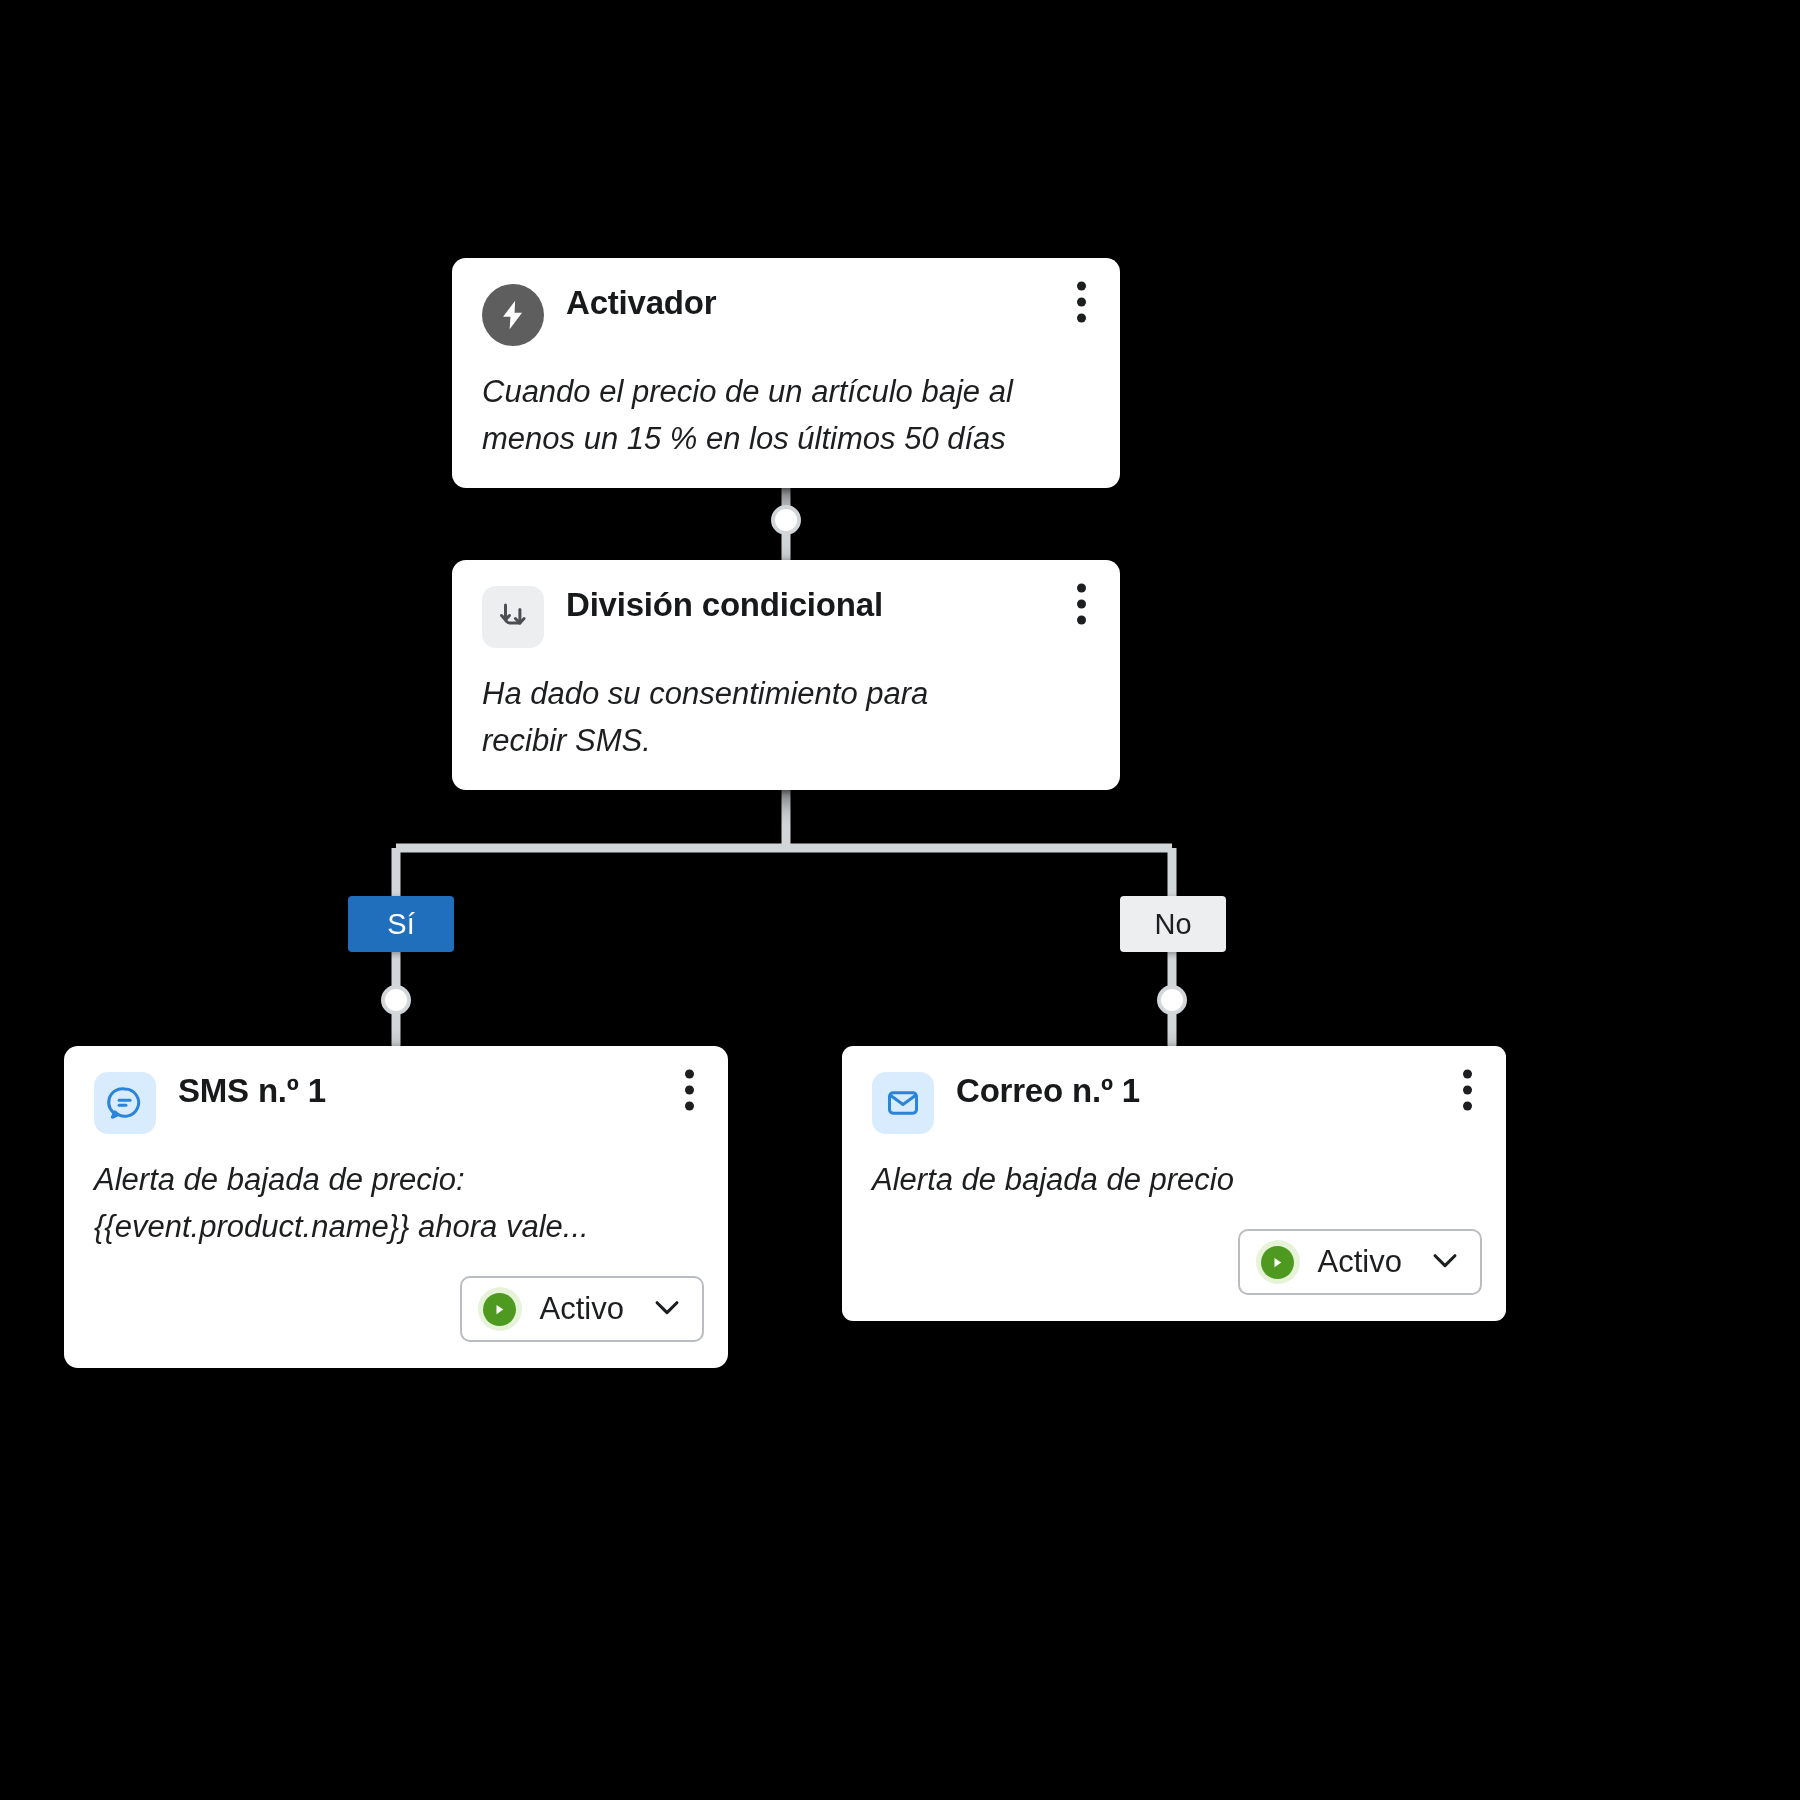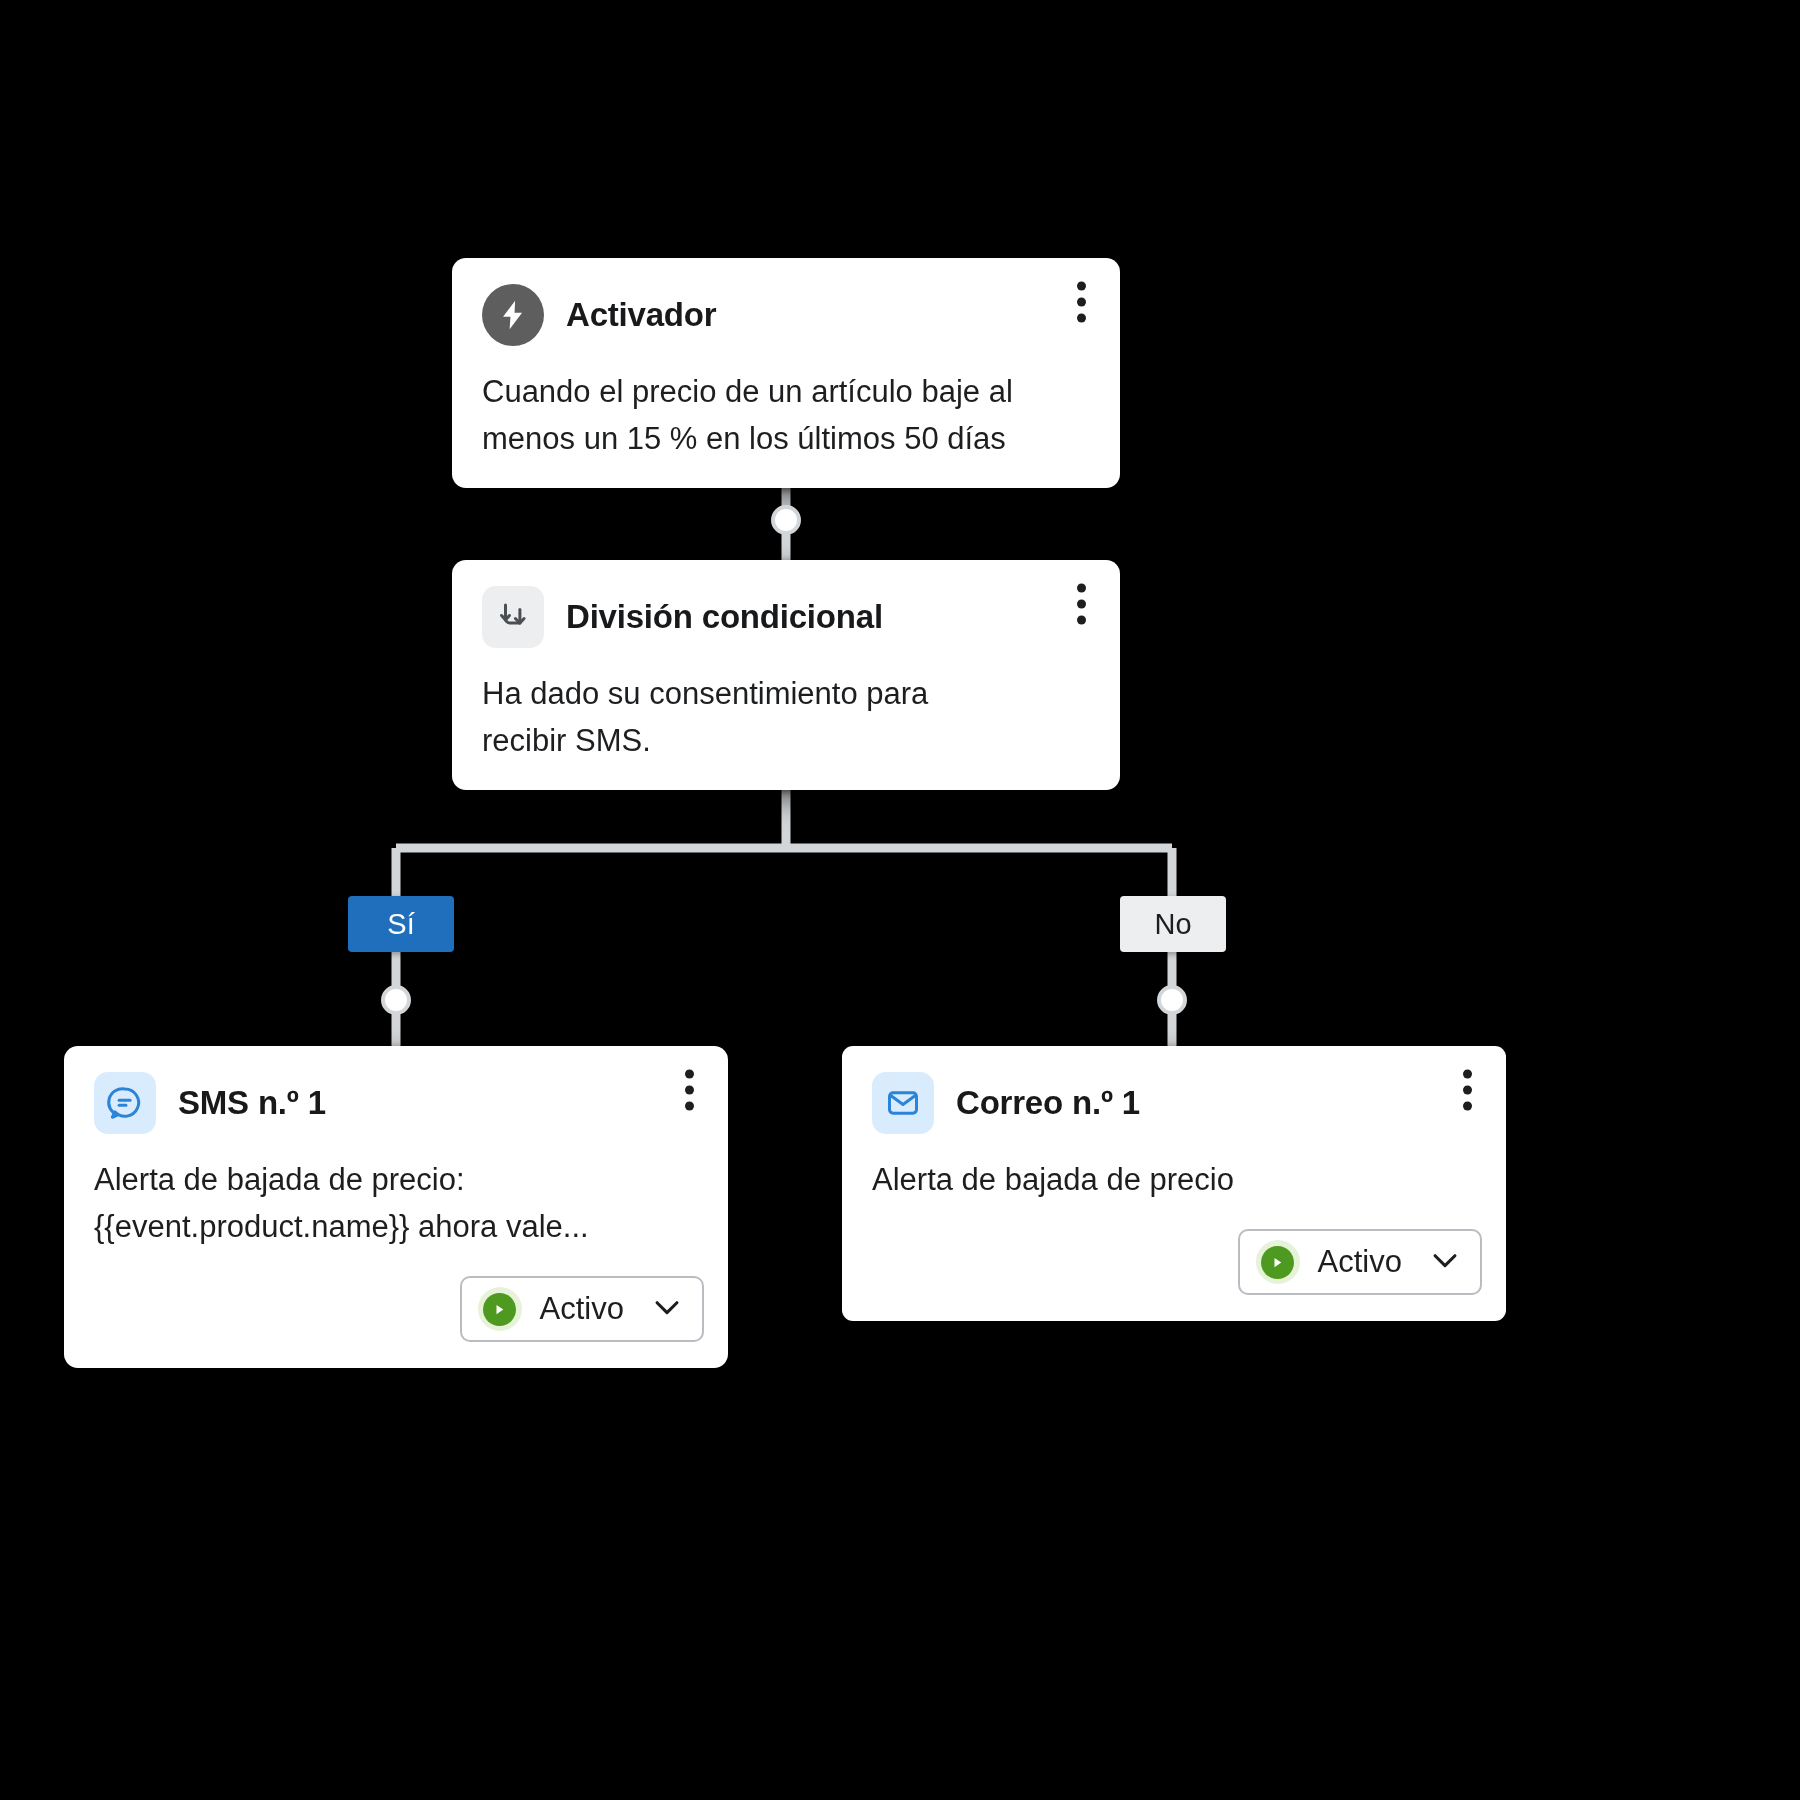--- a/index.html
+++ b/index.html
@@ -28,39 +28,39 @@
 
   
   .card {
     position: absolute;
     background: #ffffff;
     border-radius: 14px;
     box-shadow: 0 10px 26px rgba(0,0,0,0.55), 0 2px 6px rgba(0,0,0,0.45);
   }
   .card-head {
     display: flex;
-    align-items: center;
+    align-items: flex-start;
     gap: 22px;
     padding: 26px 26px 0 30px;
     position: relative;
   }
   .card-title {
     font-size: 33px;
     font-weight: bold;
     color: #18191b;
     letter-spacing: -0.2px;
     white-space: nowrap;
   }
   .card-body {
     padding: 22px 30px 26px 30px;
     font-size: 31px;
     line-height: 1.52;
     color: #1d1e20;
   }
-  .card-body .line { display: block; white-space: nowrap; }
+  .card-body .line { display: block; white-space: nowrap; font-style: italic; }
 
   
   .kebab {
     position: absolute;
     right: 34px;
     top: 50%;
     transform: translateY(-50%);
     width: 10px;
     display: flex;
     flex-direction: column;

